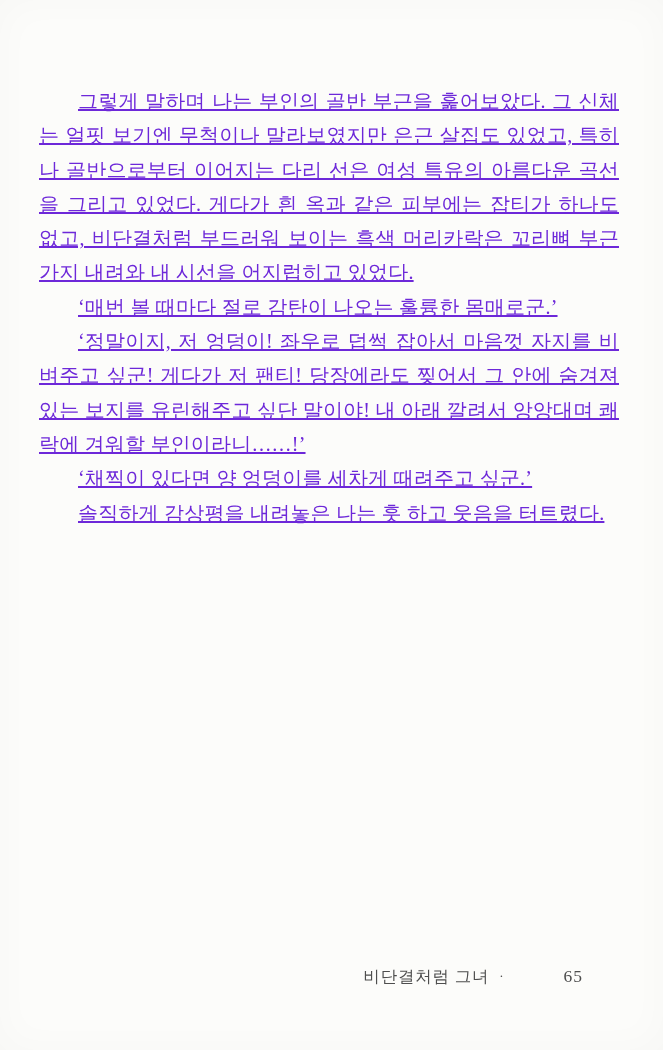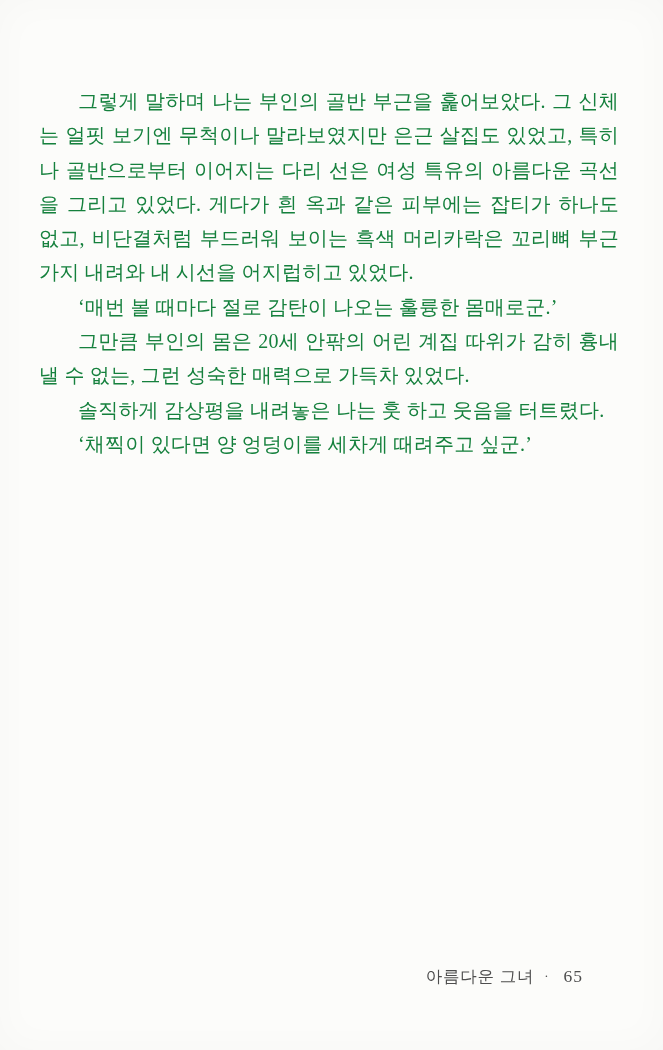--- a/index.html
+++ b/index.html
@@ -18,23 +18,24 @@
     font-family: "Liberation Serif", "DejaVu Serif", serif;
     box-shadow: inset 0 0 40px rgba(0,0,0,0.025);
   }
   .text-block {
     position: absolute;
     left: 39px;
     top: 84px;
     width: 580px;
     font-size: 20px;
     line-height: 34.3px;
-    color: #15803d;
+    color: #6d28d9;
     text-align: justify;
     letter-spacing: 0.2px;
+    text-decoration: underline;
   }
   .text-block p.para {
     margin: 0;
     padding: 0;
     text-indent: 39px;
     word-break: normal;
     overflow-wrap: break-word;
   }
   .page-footer {
     position: absolute;
@@ -48,32 +49,33 @@
   .footer-sep {
     display: inline-block;
     margin: 0 14px 0 10px;
     font-size: 13px;
     vertical-align: 2px;
     color: #4e4e4e;
   }
   .footer-page-num {
     font-size: 17.5px;
     letter-spacing: 1px;
+    margin-left: 45px;
   }
 </style>
 </head>
 <body>
 
 <div class="page">
 
   <main class="text-block">
       <p class="para">그렇게 말하며 나는 부인의 골반 부근을 훑어보았다. 그 신체는 얼핏 보기엔 무척이나 말라보였지만 은근 살집도 있었고, 특히나 골반으로부터 이어지는 다리 선은 여성 특유의 아름다운 곡선을 그리고 있었다. 게다가 흰 옥과 같은 피부에는 잡티가 하나도 없고, 비단결처럼 부드러워 보이는 흑색 머리카락은 꼬리뼈 부근가지 내려와 내 시선을 어지럽히고 있었다.</p>
       <p class="para">‘매번 볼 때마다 절로 감탄이 나오는 훌륭한 몸매로군.’</p>
-      <p class="para">그만큼 부인의 몸은 20세 안팎의 어린 계집 따위가 감히 흉내낼 수 없는, 그런 성숙한 매력으로 가득차 있었다.</p>
+      <p class="para">‘정말이지, 저 엉덩이! 좌우로 덥썩 잡아서 마음껏 자지를 비벼주고 싶군! 게다가 저 팬티! 당장에라도 찢어서 그 안에 숨겨져 있는 보지를 유린해주고 싶단 말이야! 내 아래 깔려서 앙앙대며 쾌락에 겨워할 부인이라니……!’</p>
+      <p class="para">‘채찍이 있다면 양 엉덩이를 세차게 때려주고 싶군.’</p>
       <p class="para">솔직하게 감상평을 내려놓은 나는 훗 하고 웃음을 터트렸다.</p>
-      <p class="para">‘채찍이 있다면 양 엉덩이를 세차게 때려주고 싶군.’</p>
     </main>
 
   <footer class="page-footer">
-    <span>아름다운 그녀</span><span class="footer-sep">·</span><span class="footer-page-num">65</span>
+    <span>비단결처럼 그녀</span><span class="footer-sep">·</span><span class="footer-page-num">65</span>
   </footer>
 
 </div>
 
 </body></html>

